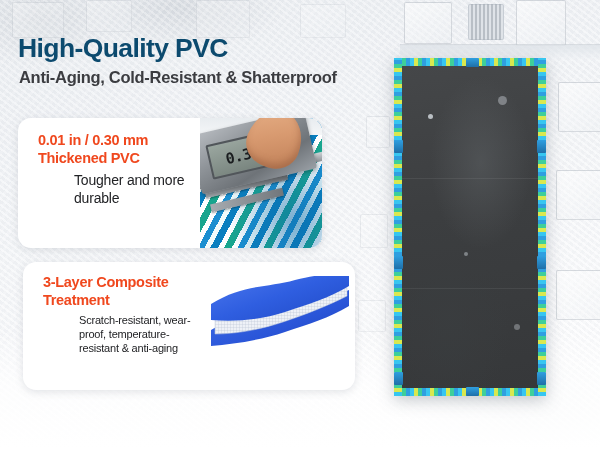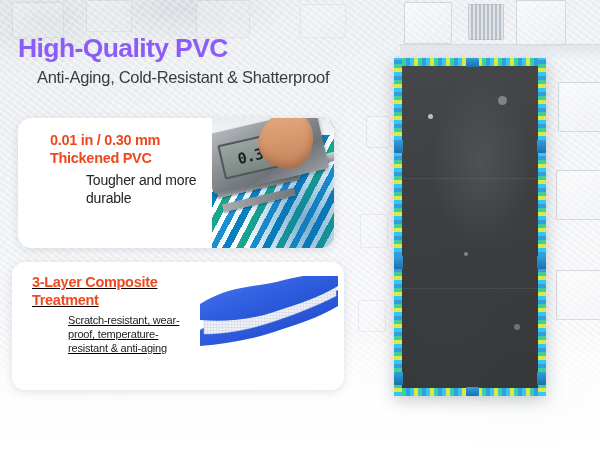--- a/index.html
+++ b/index.html
@@ -59,45 +59,45 @@
   }
 
   
   .headline {
     position: absolute;
     left: 18px;
     top: 33px;
     font-size: 26.5px;
     font-weight: bold;
     letter-spacing: -0.6px;
-    color: #8b5cf6;
+    color: #0c4a6e;
     white-space: nowrap;
   }
   .subhead {
     position: absolute;
-    left: 37px;
+    left: 19px;
     top: 68px;
     font-size: 16.5px;
-    font-weight: normal;
+    font-weight: bold;
     letter-spacing: -0.3px;
     color: #3b3c40;
     white-space: nowrap;
   }
 
   
   .card {
     position: absolute;
     background: #ffffff;
     border-radius: 13px;
     box-shadow: 0 2px 9px rgba(110,120,134,0.20);
     overflow: hidden;
     display: flex;
   }
-  #card-thickness { left: 18px; top: 118px; width: 304px; height: 130px; padding-left: 12px; }
-  #card-composite { left: 12px; top: 262px; width: 332px; height: 128px; text-decoration: underline; }
+  #card-thickness { left: 18px; top: 118px; width: 304px; height: 130px; }
+  #card-composite { left: 23px; top: 262px; width: 332px; height: 128px; }
 
   .card-text {
     box-sizing: border-box;
     padding: 14px 0 0 20px;
     width: 182px;
     flex: none;
   }
   .card-title {
     color: #f0481e;
     font-size: 14.5px;

